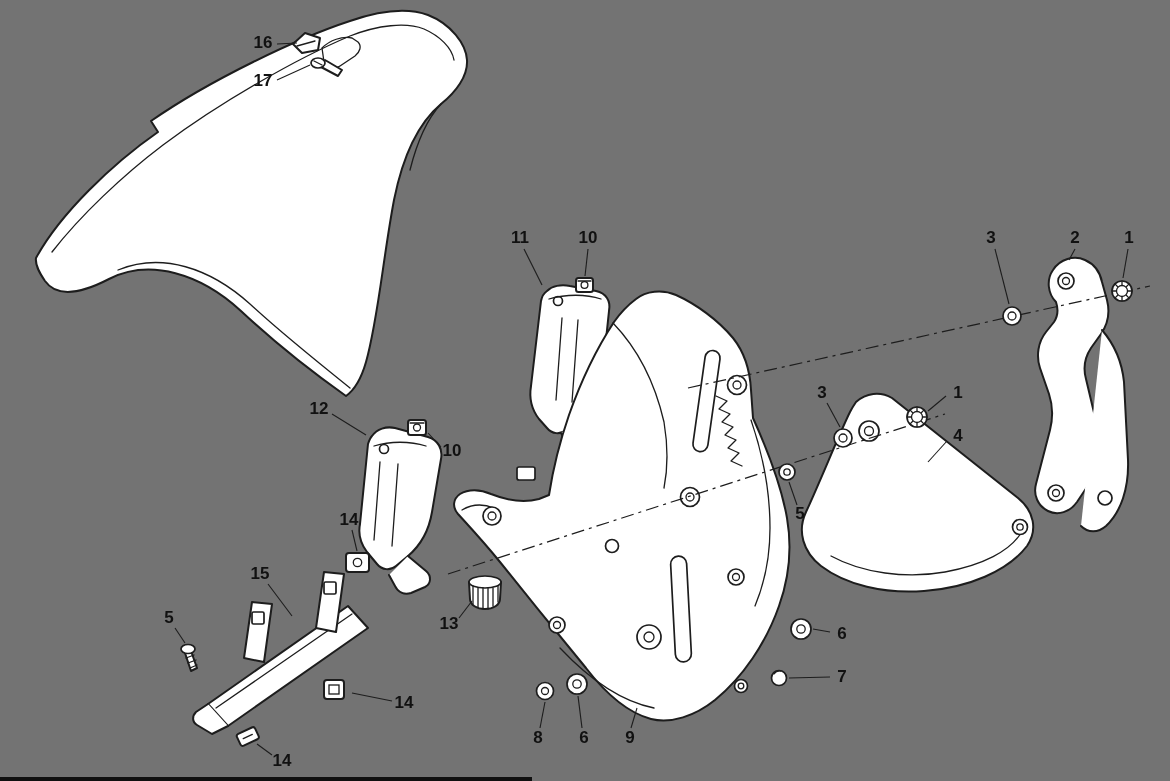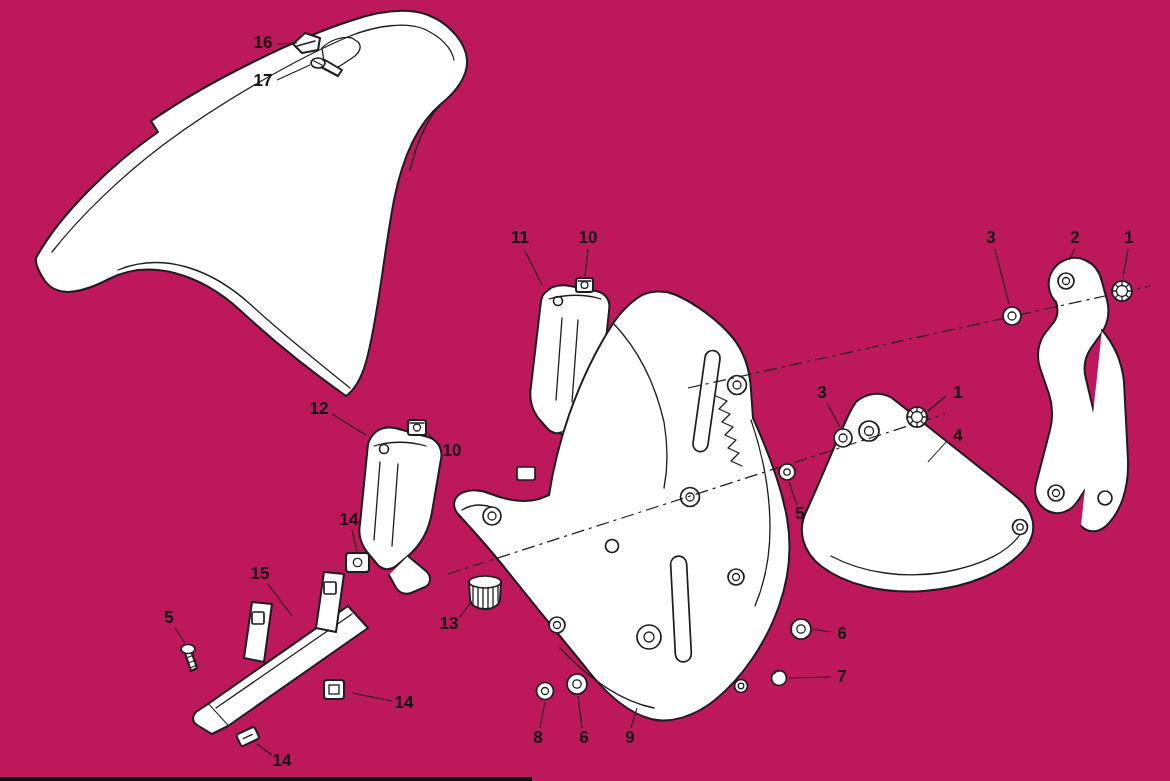--- a/index.html
+++ b/index.html
@@ -2,21 +2,21 @@
 <html><head>
 <meta charset="utf-8">
 <title>Exploded Parts Diagram</title>
 <style>
   html,body{margin:0;padding:0;}
   body{
     width:1170px;height:781px;overflow:hidden;
     background:#ffffff;
     font-family:"Liberation Sans", sans-serif;
   }
-  .canvas{position:relative;width:1170px;height:781px;background:#be185d;}
+  .canvas{position:relative;width:1170px;height:781px;background:#737373;}
   svg{display:block;}
   .outline{fill:#ffffff;stroke:#1d1d1d;stroke-width:2;stroke-linejoin:round;stroke-linecap:round;}
   .detail{fill:none;stroke:#1d1d1d;stroke-width:1.3;stroke-linejoin:round;stroke-linecap:round;}
   .hole{fill:#ffffff;stroke:#1d1d1d;stroke-width:1.7;}
   .hole2{fill:none;stroke:#1d1d1d;stroke-width:1.3;}
   .dash{fill:none;stroke:#1d1d1d;stroke-width:1.2;stroke-dasharray:13 5 3 5;}
   .leader{stroke:#1d1d1d;stroke-width:1.1;}
   .callout{font-family:"Liberation Sans",sans-serif;font-weight:bold;font-size:17px;fill:#111;text-anchor:middle;}
 </style>
 </head>

